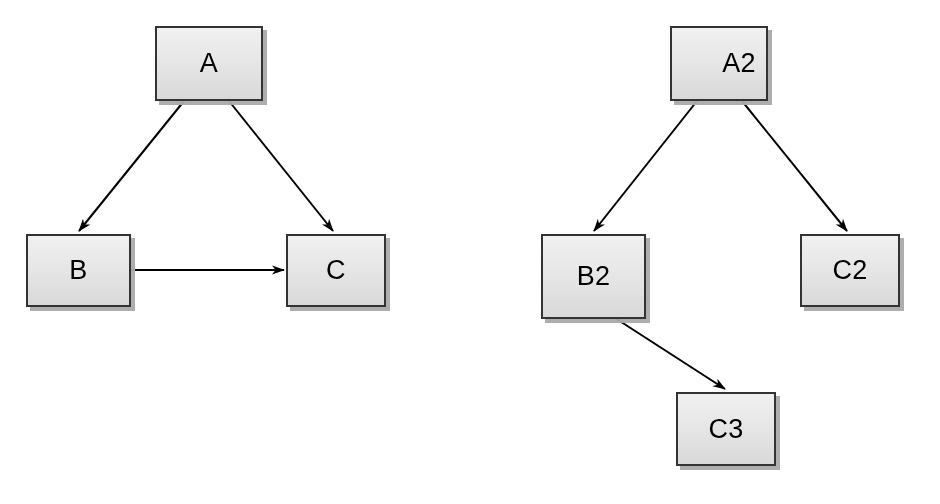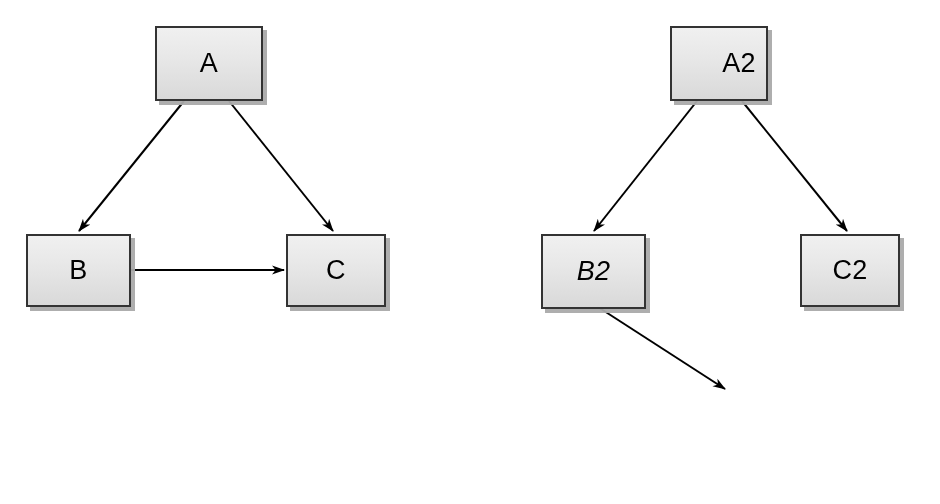--- a/index.html
+++ b/index.html
@@ -76,22 +76,25 @@
   </div>
 
   <div class="node" style="left: 286px; top: 234px; width: 100px; height: 73px;">
     <span class="node-label">C</span>
   </div>
 
   <div class="node" style="left: 670px; top: 26px; width: 98px; height: 75px; padding-left: 40px;">
     <span class="node-label">A2</span>
   </div>
 
-  <div class="node" style="left: 541px; top: 234px; width: 105px; height: 75px; font-style: italic;">
+  <div class="node" style="left: 541px; top: 234px; width: 105px; height: 85px;">
     <span class="node-label">B2</span>
   </div>
 
   <div class="node" style="left: 800px; top: 234px; width: 100px; height: 73px;">
     <span class="node-label">C2</span>
   </div>
 
+  <div class="node" style="left: 676px; top: 392px; width: 100px; height: 74px;">
+    <span class="node-label">C3</span>
+  </div>
 
 </div>
 
 </body></html>

